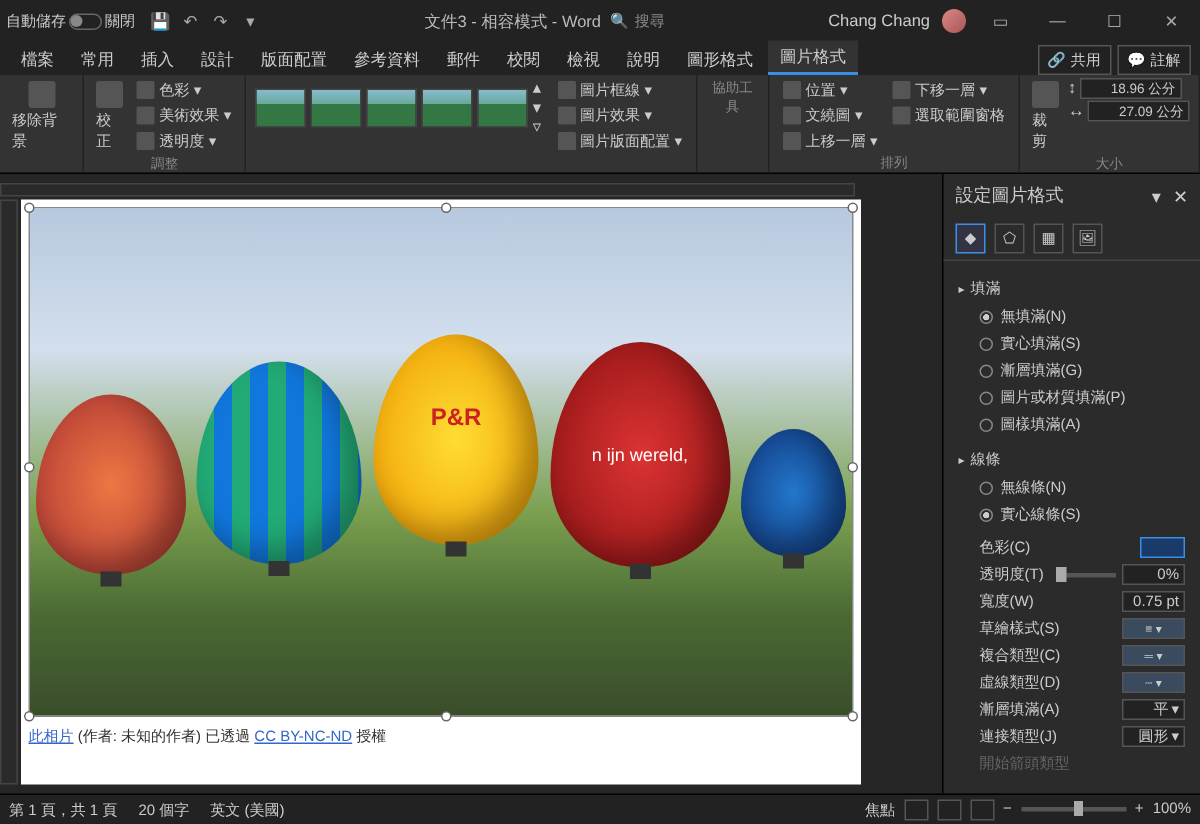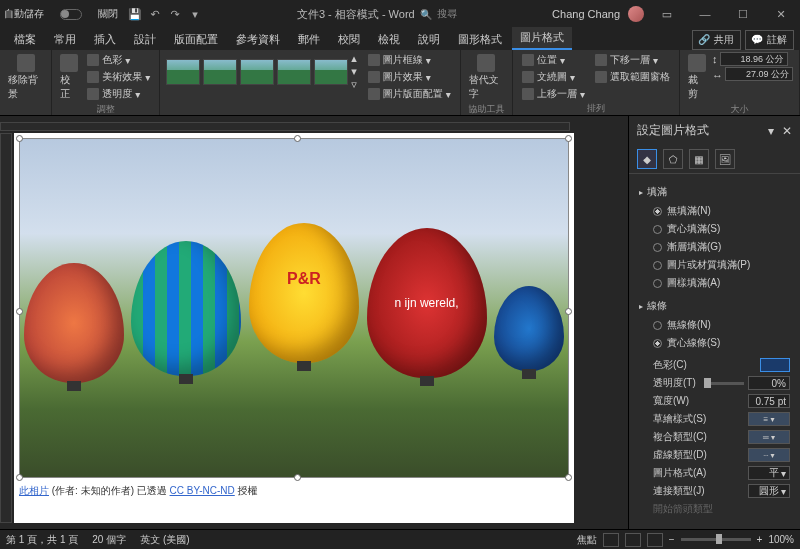--- a/index.html
+++ b/index.html
@@ -1,18 +1,18 @@
 <!DOCTYPE html>
 <html><head>
 <meta charset="utf-8">
 <style>
 *{margin:0;padding:0;box-sizing:border-box;font-family:"Microsoft JhengHei",sans-serif;user-select:none}
 body{background:#1e1e1e;color:#ccc;font-size:11px;width:800px;height:549px;overflow:hidden;display:flex;flex-direction:column}
 .titlebar{height:28px;background:#222;display:flex;align-items:center;padding:0 4px;gap:4px}
-.autosave{display:flex;align-items:center;gap:16px;font-size:10px}
+.autosave{display:flex;align-items:center;gap:2px;font-size:10px}
 .toggle{width:22px;height:11px;border:1px solid #666;border-radius:6px;position:relative}
 .toggle::after{content:"";position:absolute;width:8px;height:8px;background:#888;border-radius:50%;top:0;left:0}
 .qat{display:flex;gap:6px;margin-left:6px}
 .qat-btn{width:14px;height:14px;display:flex;align-items:center;justify-content:center;color:#aaa;cursor:pointer}
 .docname{flex:1;text-align:center;font-size:11px;color:#bbb;display:flex;align-items:center;justify-content:center;gap:6px}
 .search-box{display:flex;align-items:center;gap:4px;color:#888;font-size:10px}
 .title-right{display:flex;align-items:center;gap:8px}
 .avatar{width:16px;height:16px;border-radius:50%;background:linear-gradient(135deg,#d88,#a55)}
 .win-btn{width:30px;height:20px;display:flex;align-items:center;justify-content:center;color:#aaa;cursor:pointer}
 .tabs{height:22px;background:#222;display:flex;align-items:flex-end;padding:0 6px;gap:2px}
@@ -165,26 +165,20 @@
           </div>
       </div>
       <div class="vstack" style="margin-left:4px">
         <div class="hbtn"><div class="ico"></div><span>圖片框線</span> ▾</div>
         <div class="hbtn"><div class="ico"></div><span>圖片效果</span> ▾</div>
         <div class="hbtn"><div class="ico"></div><span>圖片版面配置</span> ▾</div>
       </div>
     </div>
   </div>
   <div class="rgroup">
-    <div class="rgroup-body">
-        <div class="vbtn">
-          <div class="ico"></div>
-          <span>替代文字</span>
-        </div>
-      </div>
     <div class="rgroup-label">協助工具</div>
   </div>
   <div class="rgroup">
     <div class="rgroup-body">
       <div class="vstack">
         <div class="hbtn"><div class="ico"></div><span>位置</span> ▾</div>
         <div class="hbtn"><div class="ico"></div><span>文繞圖</span> ▾</div>
         <div class="hbtn"><div class="ico"></div><span>上移一層</span> ▾</div>
       </div>
       <div class="vstack">
@@ -332,21 +326,21 @@
         </div>
       <div class="prop-row">
           <span>複合類型(C)</span>
           <div class="dd">═ ▾</div>
         </div>
       <div class="prop-row">
           <span>虛線類型(D)</span>
           <div class="dd">┄ ▾</div>
         </div>
       <div class="prop-row">
-          <span>圖片格式(A)</span>
+          <span>漸層填滿(A)</span>
           <div class="val-box"><span>平</span> ▾</div>
         </div>
       <div class="prop-row">
           <span>連接類型(J)</span>
           <div class="val-box"><span>圓形</span> ▾</div>
         </div>
       <div class="prop-row" style="color:#666">
           <span>開始箭頭類型</span>
         </div>
 

